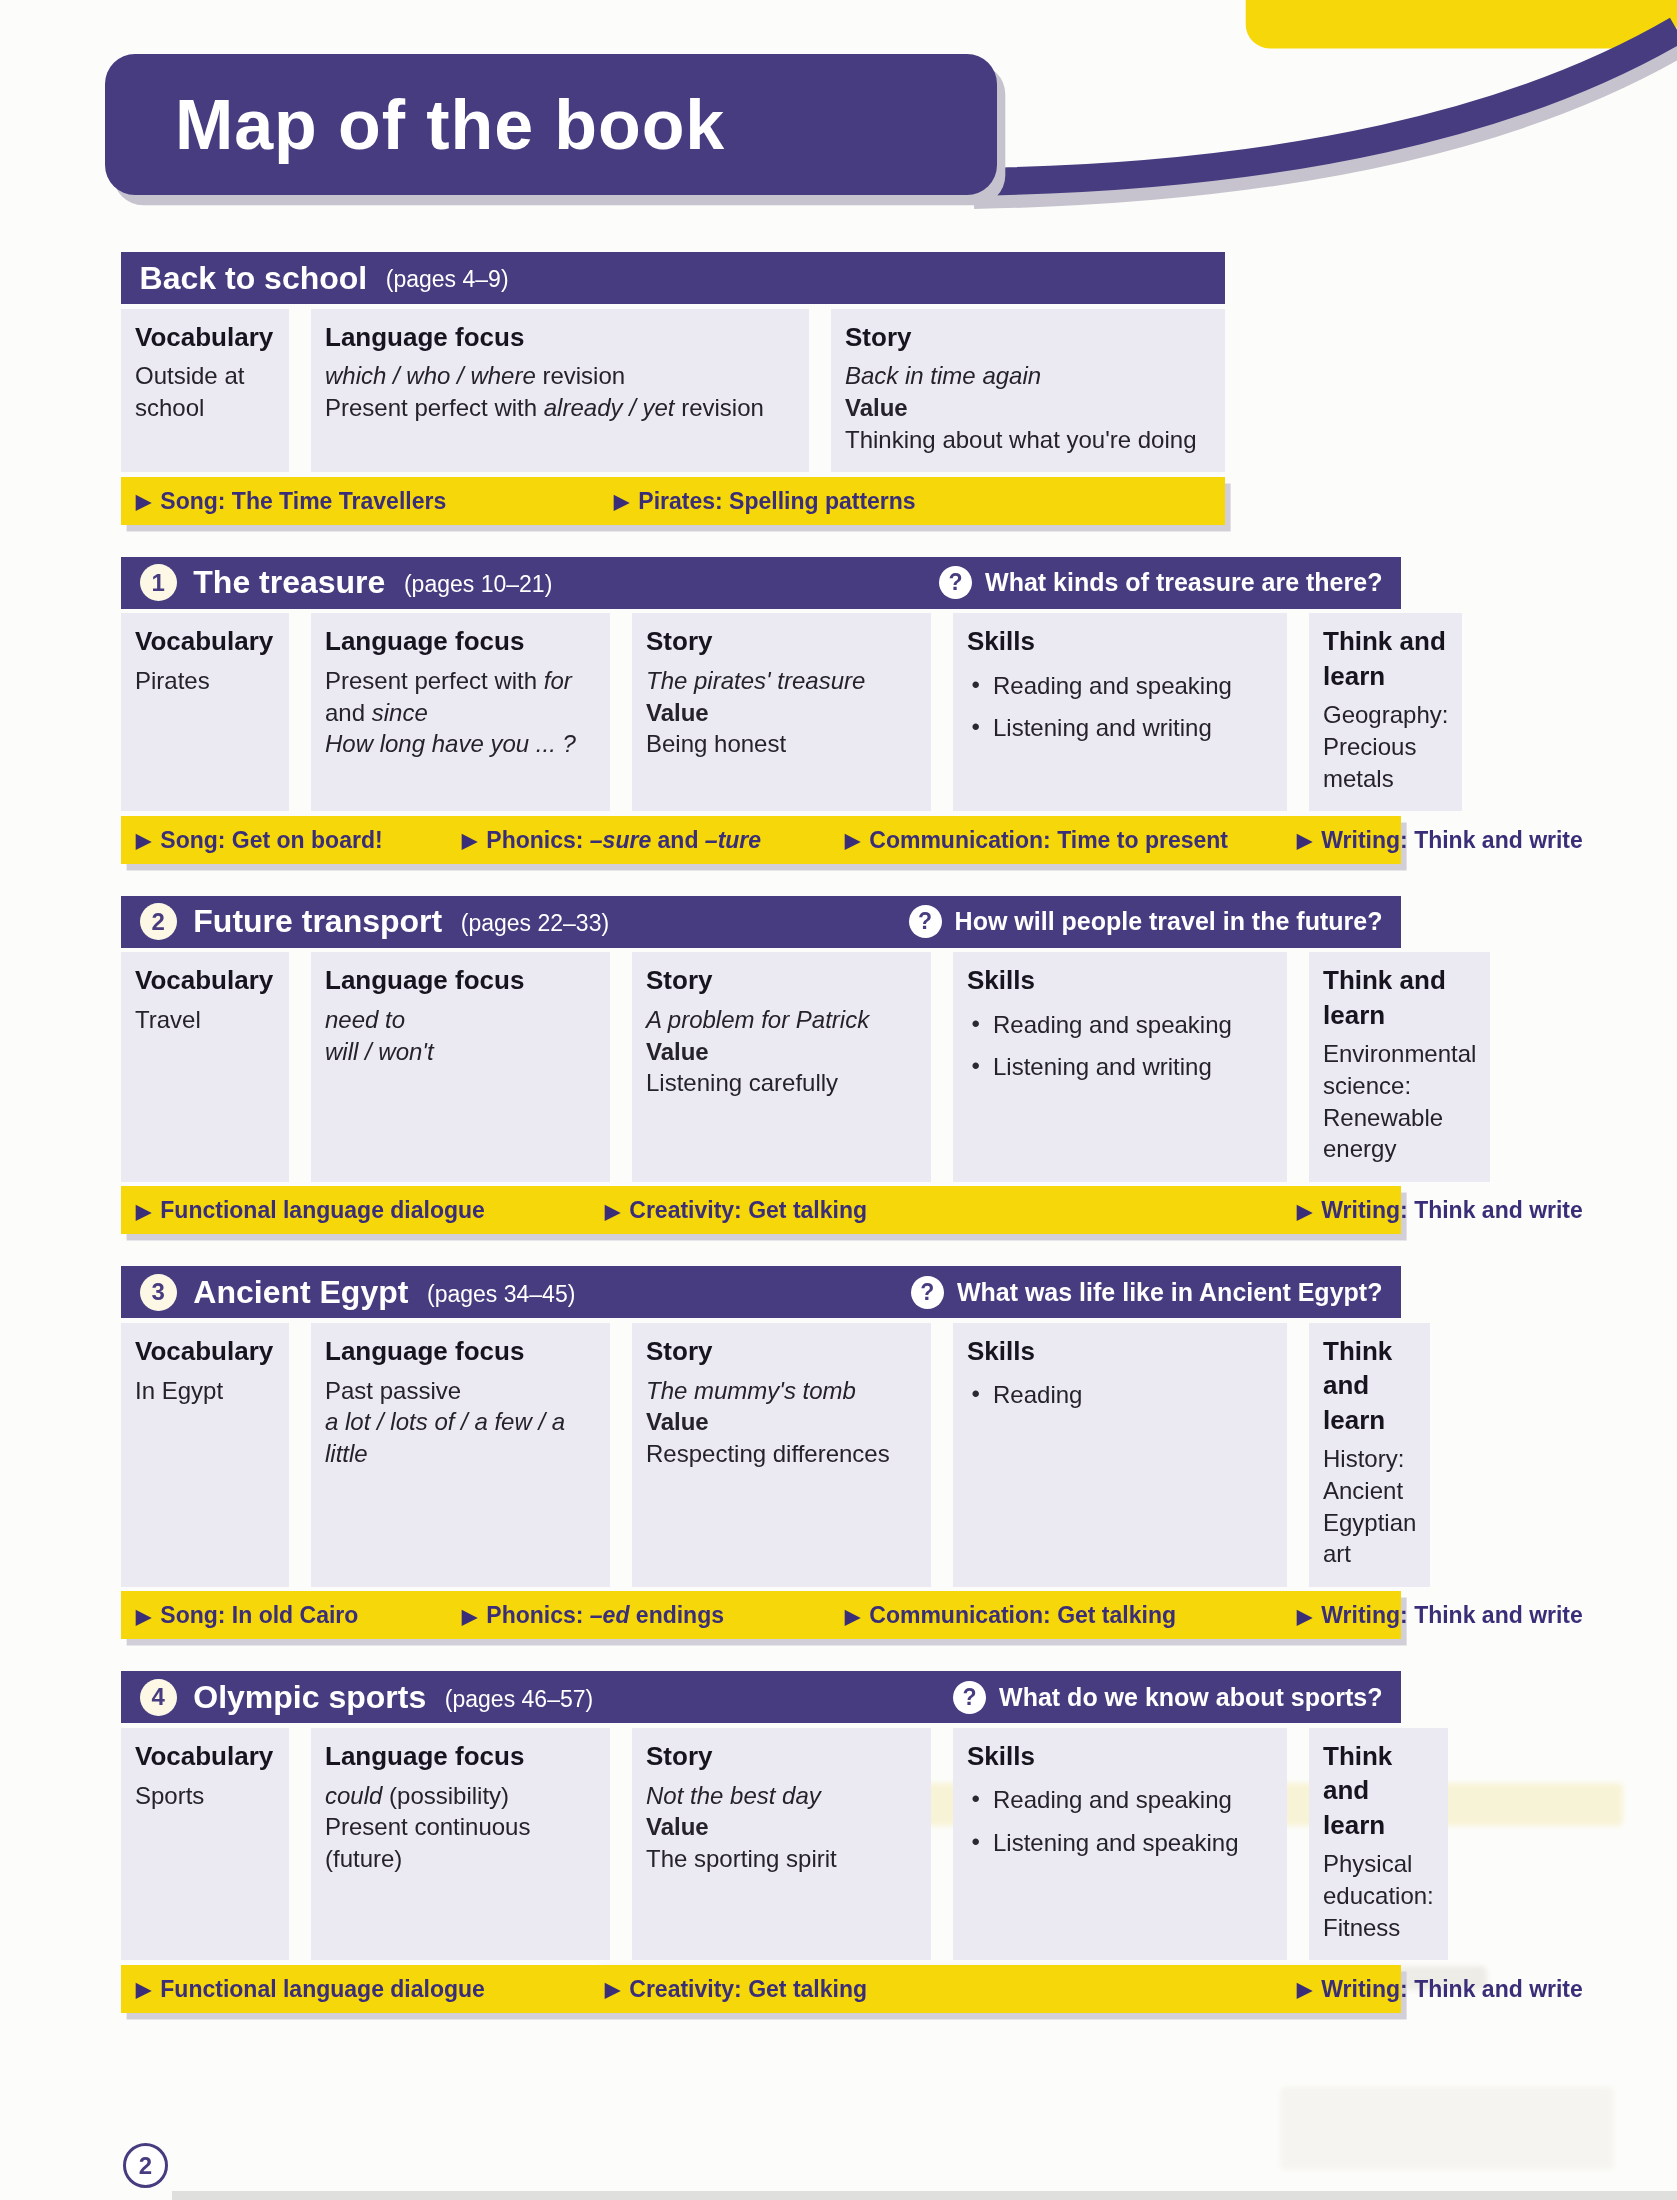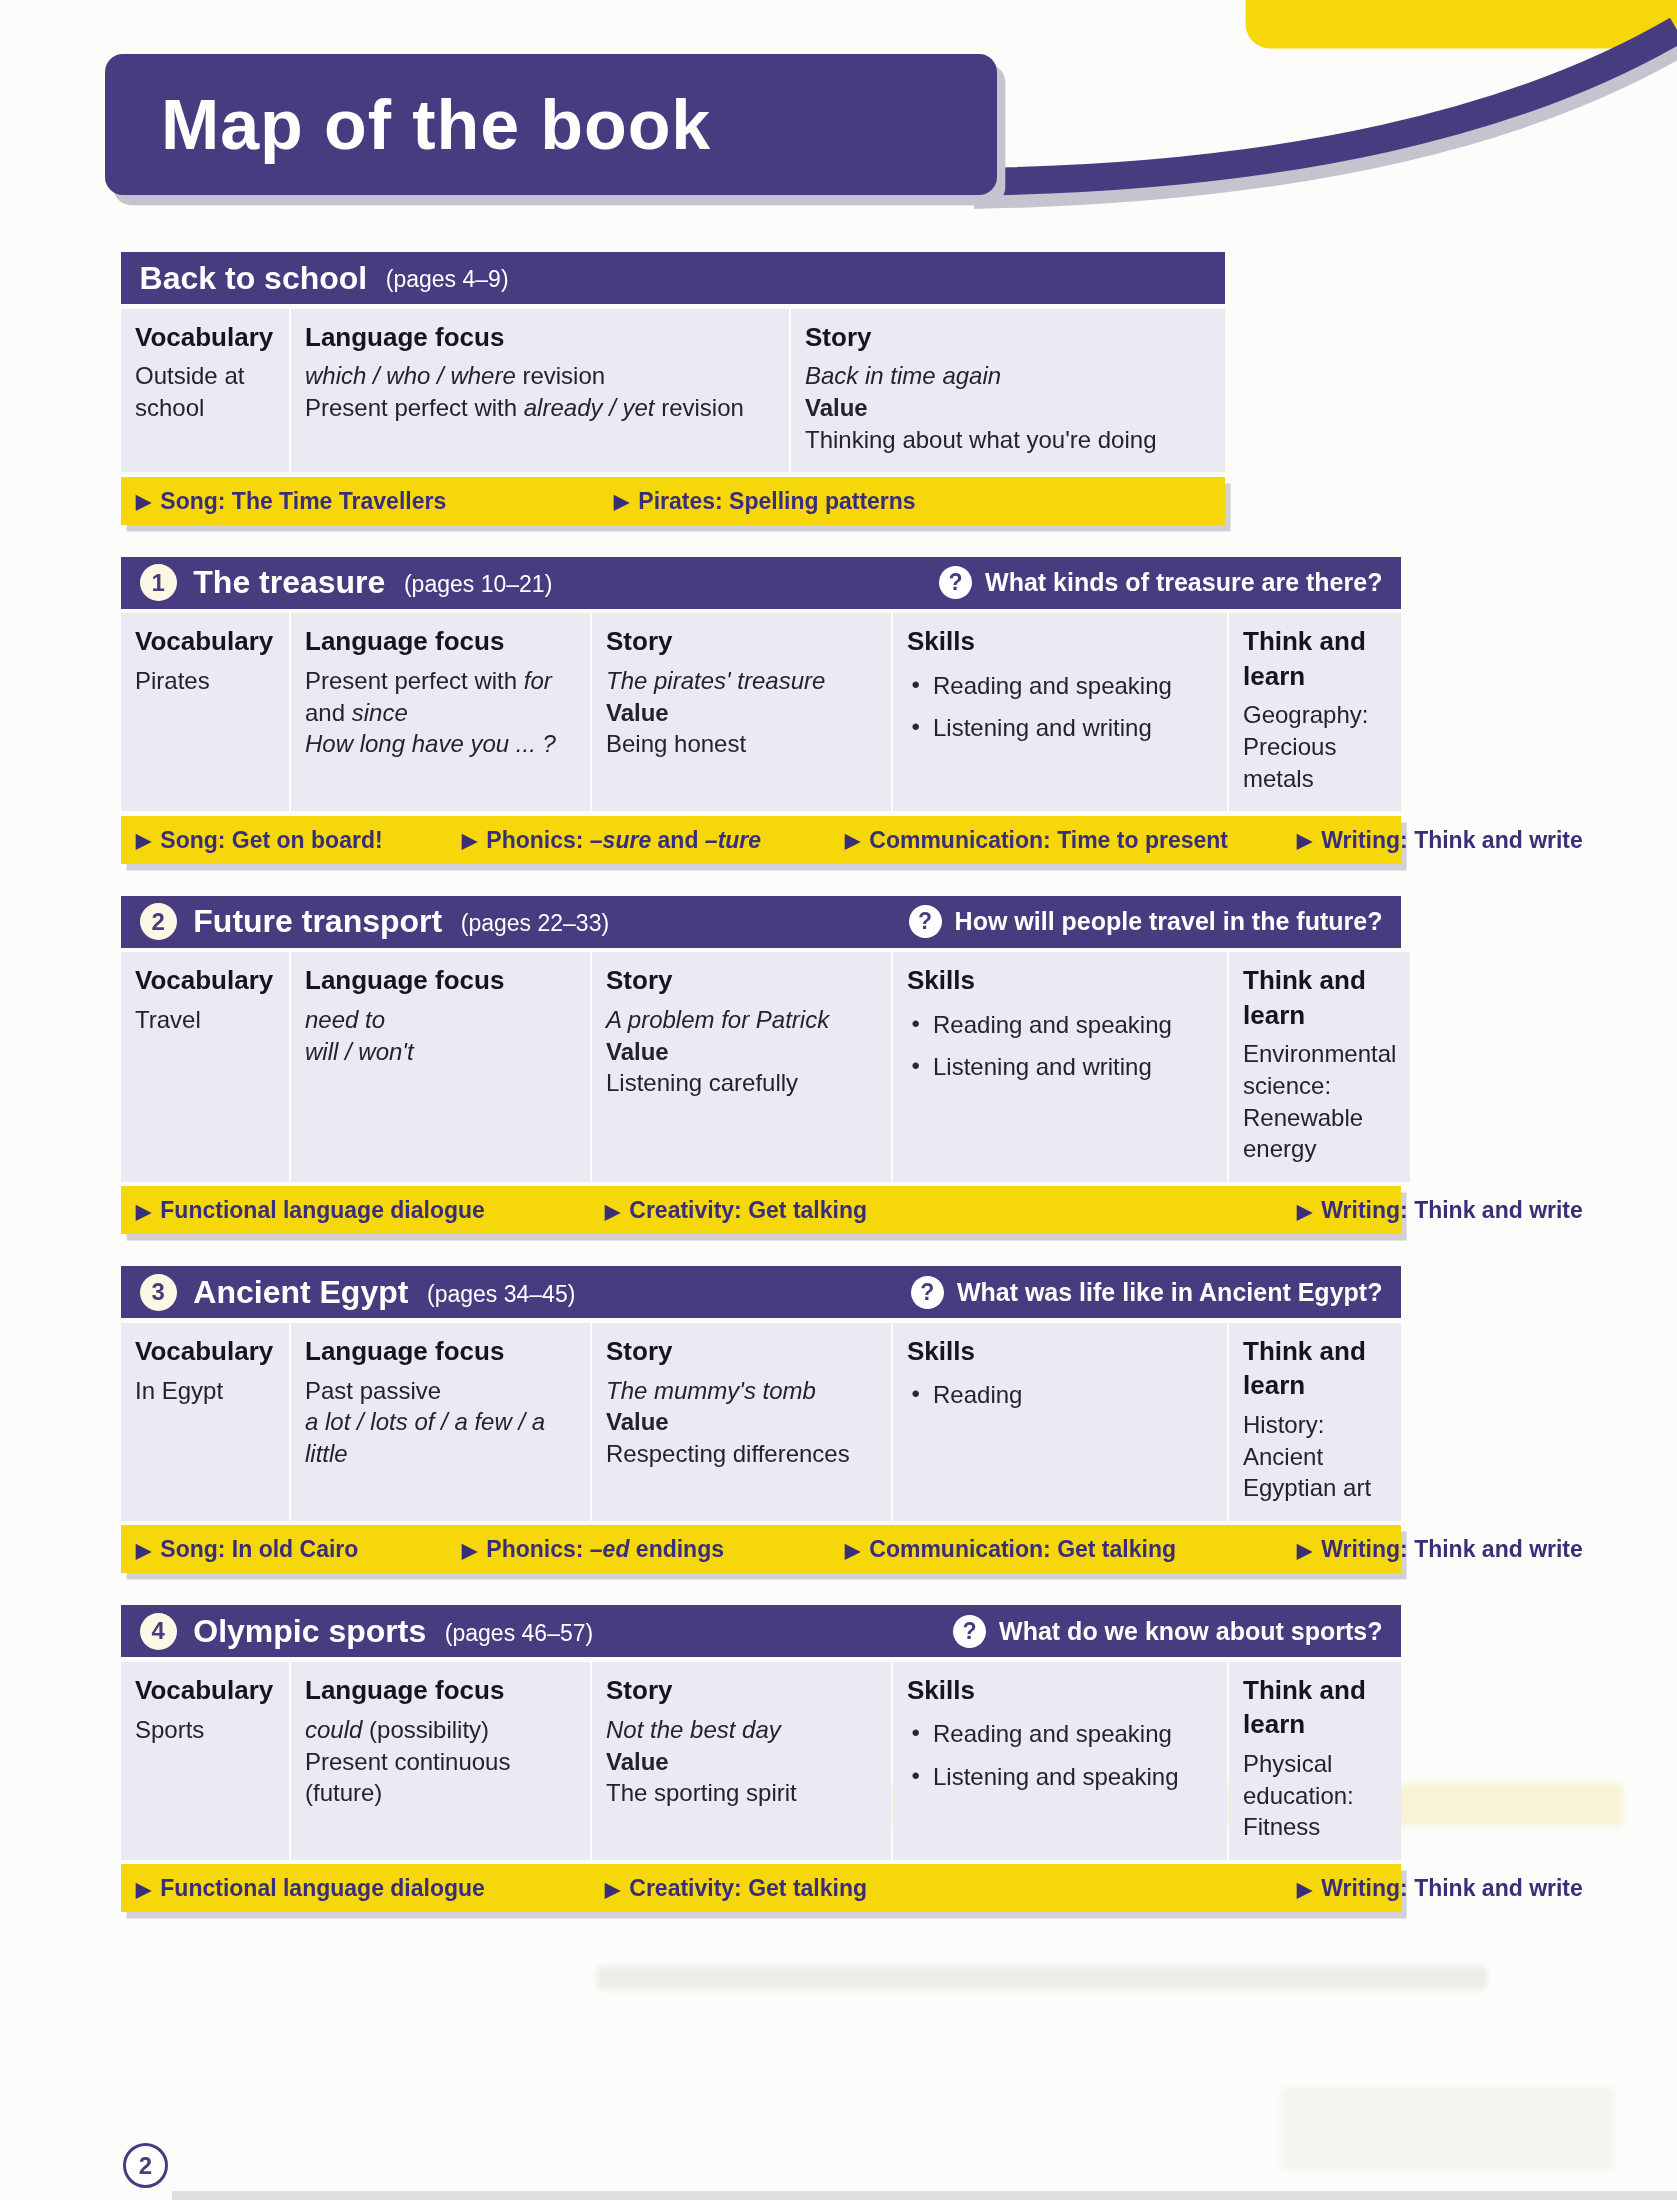--- a/index.html
+++ b/index.html
@@ -5,40 +5,40 @@
   * { margin:0; padding:0; box-sizing:border-box; }
   html,body { background:#ffffff; }
   body { font-family:"Liberation Sans", sans-serif; }
   .page { position:relative; width:1677px; height:2200px; background:#fcfcfa; overflow:hidden; color:#26222b; }
 
   
   .deco-svg { position:absolute; top:0; left:0; }
 
   
   .title-banner { position:absolute; left:105px; top:54px; width:892px; height:141px;
-    background:#473c80; border-radius:18px; box-shadow:8.3px 10.2px 0 #c6c3ce;
-    display:flex; align-items:center; padding-left:56px; z-index:2; }
+    background:#473c80; border-radius:30px; box-shadow:8.3px 10.2px 0 #c6c3ce;
+    display:flex; align-items:center; padding-left:70px; z-index:2; }
   .title-banner h1 { color:#ffffff; font-size:70px; font-weight:bold; letter-spacing:0.9px; }
 
   
   .main { position:absolute; left:121px; top:252px; width:1280px; z-index:2; }
   .unit { margin-bottom:32px; }
   .unit.narrow { width:1104px; }
 
   .unit-header { background:#473c80; height:52px; display:flex; align-items:center; padding:0 18.6px; }
   .num-circle { width:37px; height:37px; border-radius:50%; background:#fdf8e6; color:#473c80;
     font-weight:bold; font-size:24px; display:flex; align-items:center; justify-content:center; margin-right:16.7px; flex:0 0 auto; }
   .unit-title { color:#ffffff; font-weight:bold; font-size:32px; margin-right:18.6px; white-space:nowrap; }
   .unit-pages { color:#ffffff; font-size:23px; white-space:nowrap; position:relative; top:1.9px; }
   .q-group { margin-left:auto; display:flex; align-items:center; gap:13px; }
   .q-circle { width:33px; height:33px; border-radius:50%; background:#ffffff; color:#473c80;
     font-weight:bold; font-size:23px; display:flex; align-items:center; justify-content:center; }
   .q-text { color:#ffffff; font-weight:bold; font-size:25px; white-space:nowrap; }
 
-  .content { margin-top:4.6px; display:grid; grid-template-columns:168px 299px 299px 334px 1fr; column-gap:2px; }
+  .content { margin-top:4.6px; display:grid; grid-template-columns:168px 299px 299px 334px 1fr; column-gap:22px; }
   .unit.narrow .content { grid-template-columns:168px 498px 1fr; }
   .cell { background:#ebe9f1; padding:11px 14px 16.7px; font-size:24px; line-height:1.32; color:#26222b; }
   .col-header { font-weight:bold; font-size:26px; margin-bottom:6.5px; color:#17141f; }
   .subhead { font-weight:bold; }
   .it { font-style:italic; }
   .line { }
   .line.bullet { position:relative; padding-left:26px; margin-top:11px; }
   .line.bullet::before { content:"\2022"; position:absolute; left:4.6px; top:-0.9px; color:#2b2833; }
 
   .footer { margin-top:4.6px; background:#f6d70a; height:48px; position:relative; box-shadow:5.6px 6.5px 0 #d2cfd8;padding-left:17px; }

